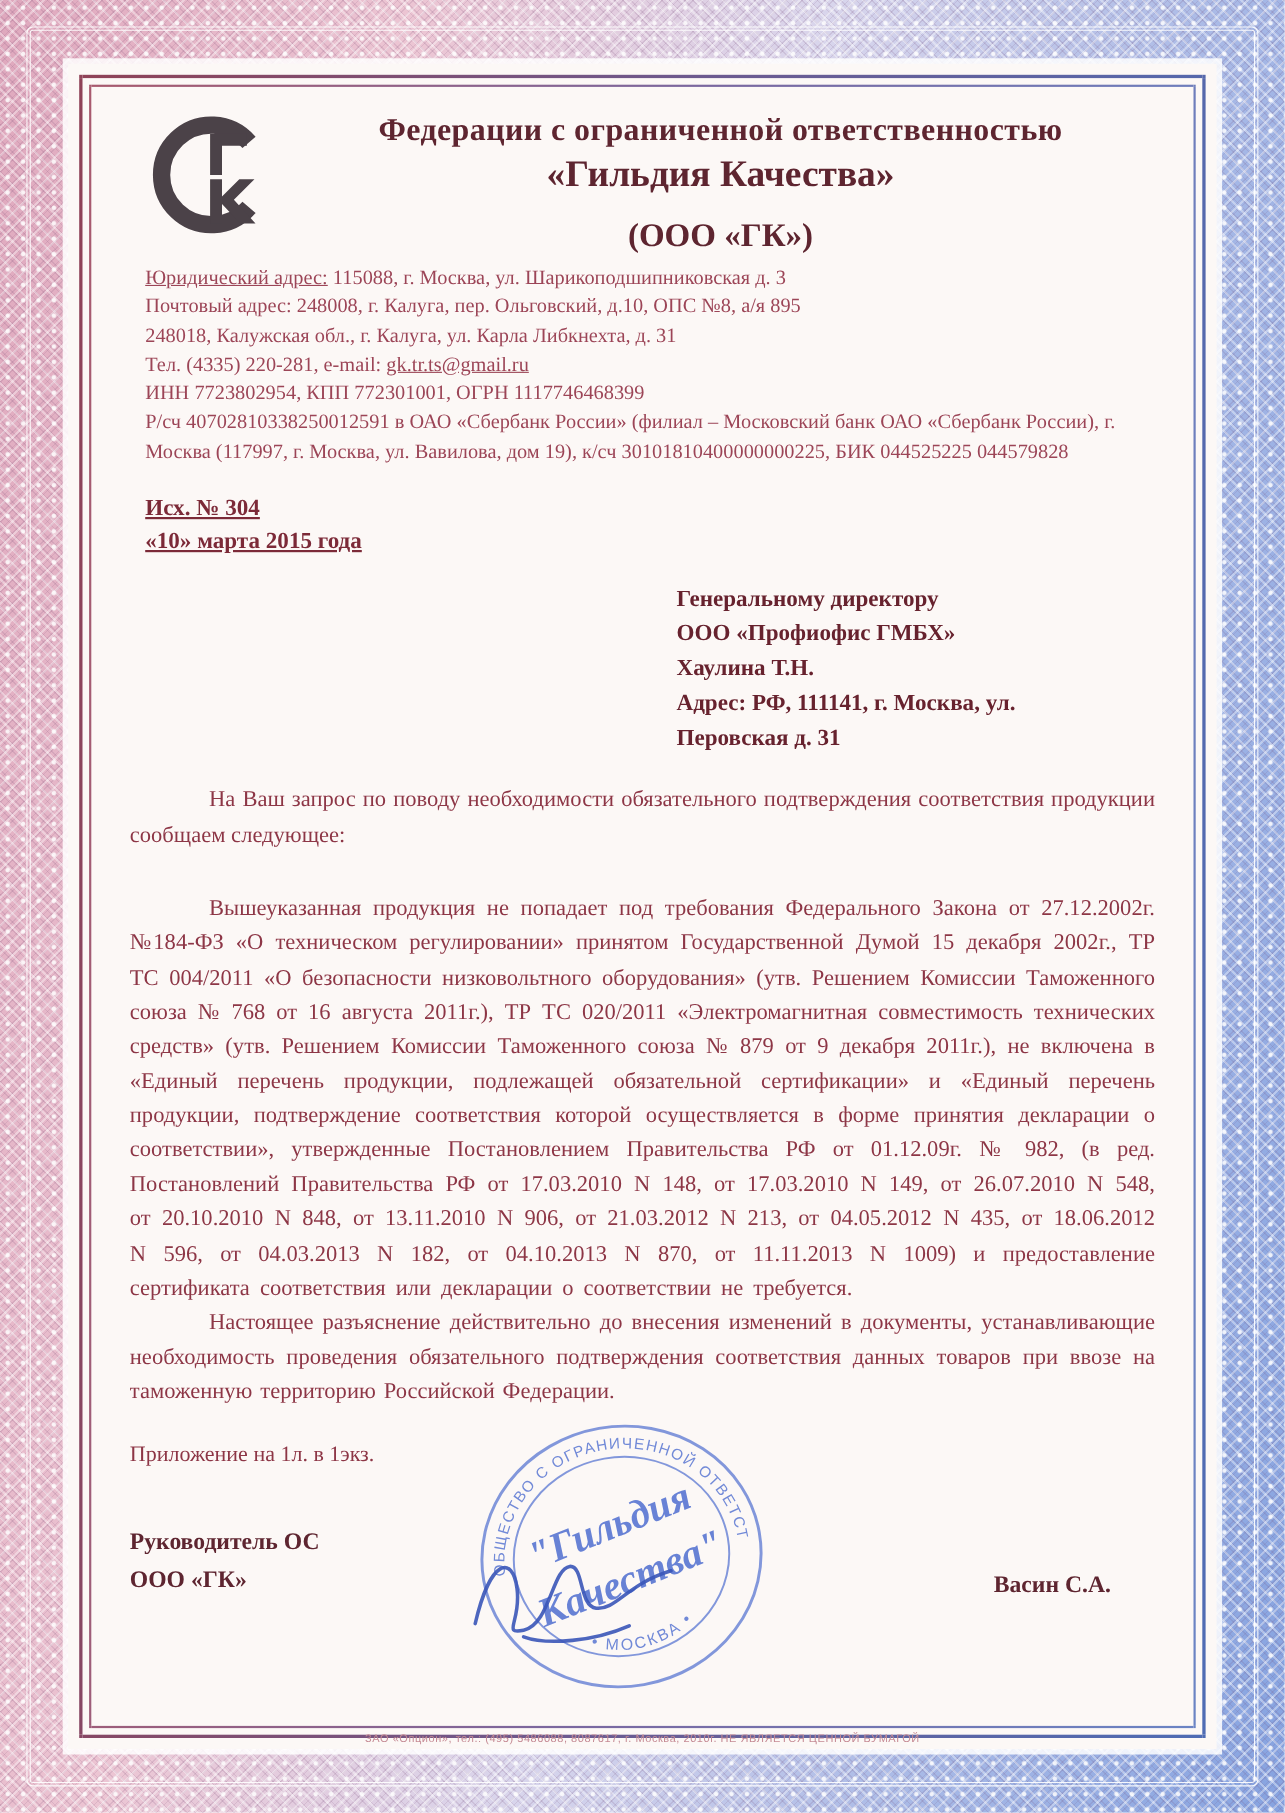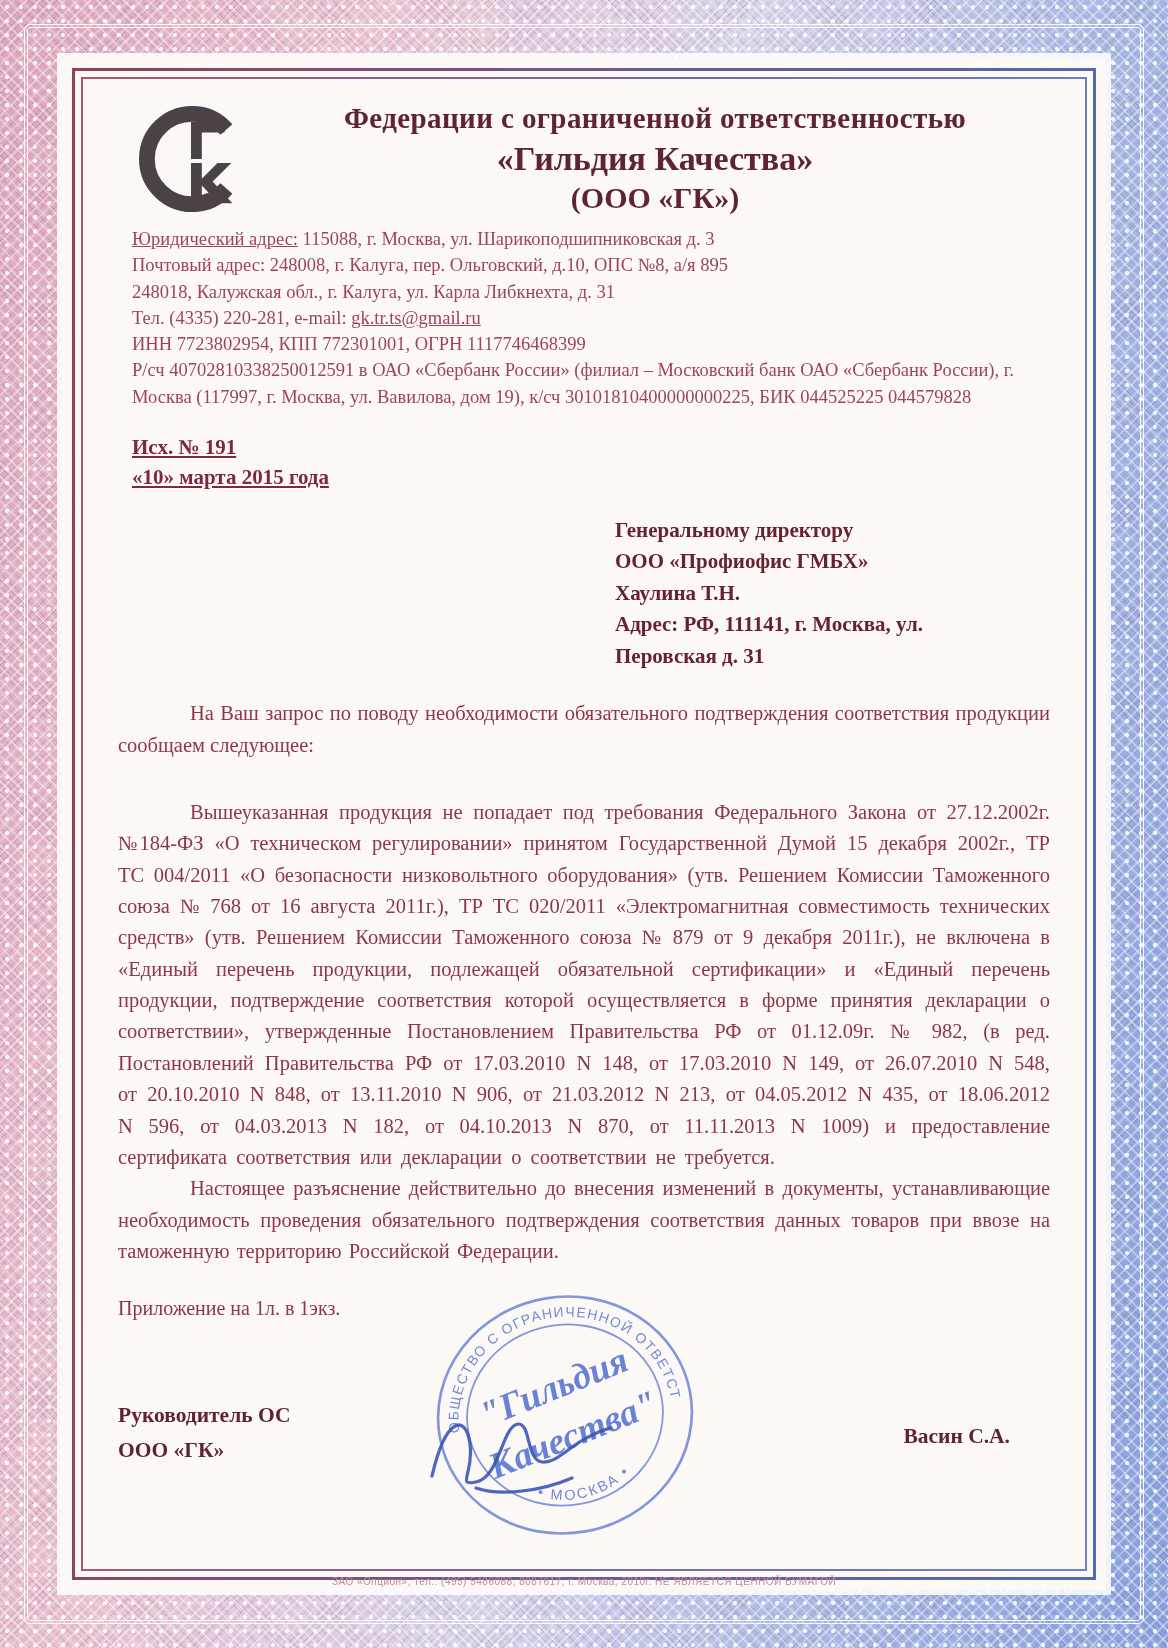--- a/index.html
+++ b/index.html
@@ -45,21 +45,21 @@
   }
 
   .content { position:absolute; inset:26px 36px; padding:14px 20px; }
 
   
   .header { display:flex; align-items:flex-start; margin-bottom:8px; }
   .logo { width:126px; height:118px; flex:0 0 auto; margin:2px 6px 0 10px; }
   .titles { flex:1; text-align:center; color:#5e2530; font-weight:bold; padding-top:4px; }
   .t1 { font-size:29px; letter-spacing:.4px; }
   .t2 { font-size:34px; margin-top:5px; }
-  .t3 { font-size:30px; margin-top:3px; }
+  .t3 { font-size:30px; margin-top:20px; }
 
   
   .contacts {
     margin:8px 4px 0 14px; color:#9c4557;
     font-size:18.5px; line-height:1.42;
   }
   .contacts .u { text-decoration:underline; }
   .contacts .email { text-decoration:underline; }
 
   
@@ -74,22 +74,22 @@
 
   
   .para { color:#8d3646; font-size:20.5px; line-height:1.53; text-align:justify; }
   .intro   { margin-top:26px; text-indent:72px; }
   .bodytxt { margin-top:36px; text-indent:72px; word-spacing:4px; }
   .closing { text-indent:72px; word-spacing:2px; }
   .attachment { margin-top:30px; color:#8d3646; font-size:20px; }
 
   
   .sig-row {
-    display:flex; justify-content:space-between; align-items:center;
-    margin-top:78px; color:#5e2530; font-weight:bold; font-size:21.5px;
+    display:flex; justify-content:space-between; align-items:flex-end;
+    margin-top:50px; color:#5e2530; font-weight:bold; font-size:21.5px;
   }
   .sig-left { line-height:1.6; }
   .sig-right { margin:8px 40px 0 0; }
 
   
   .stamp-wrap {
     position:absolute; left:358px; top:1212px; width:290px; height:290px;
     transform:rotate(-10deg); pointer-events:none;
   }
   .stamp-wrap svg { width:100%; height:100%; }
@@ -137,21 +137,21 @@
       <div>Почтовый адрес: 248008, г. Калуга, пер. Ольговский, д.10, ОПС №8, а/я 895</div>
       <div>248018, Калужская обл., г. Калуга, ул. Карла Либкнехта, д. 31</div>
       <div>
         <span>Тел. (4335) 220-281, e-mail: </span><span class="email">gk.tr.ts@gmail.ru</span>
       </div>
       <div>ИНН 7723802954, КПП 772301001, ОГРН 1117746468399</div>
       <div>Р/сч 40702810338250012591 в ОАО «Сбербанк России» (филиал – Московский банк ОАО «Сбербанк России), г. Москва (117997,  г. Москва, ул. Вавилова, дом 19), к/сч 30101810400000000225, БИК 044525225 044579828</div>
     </div>
 
     <div class="ref">
-      <div class="u">Исх. № 191</div>
+      <div class="u">Исх. № 304</div>
       <div class="u">«10» марта 2015 года</div>
     </div>
 
     <div class="addressee">
       <div>Генеральному директору</div>
       <div>ООО «Профиофис ГМБХ»</div>
       <div>Хаулина Т.Н.</div>
       <div>Адрес: РФ, 111141, г. Москва, ул.</div>
       <div>Перовская д. 31</div>
     </div>

